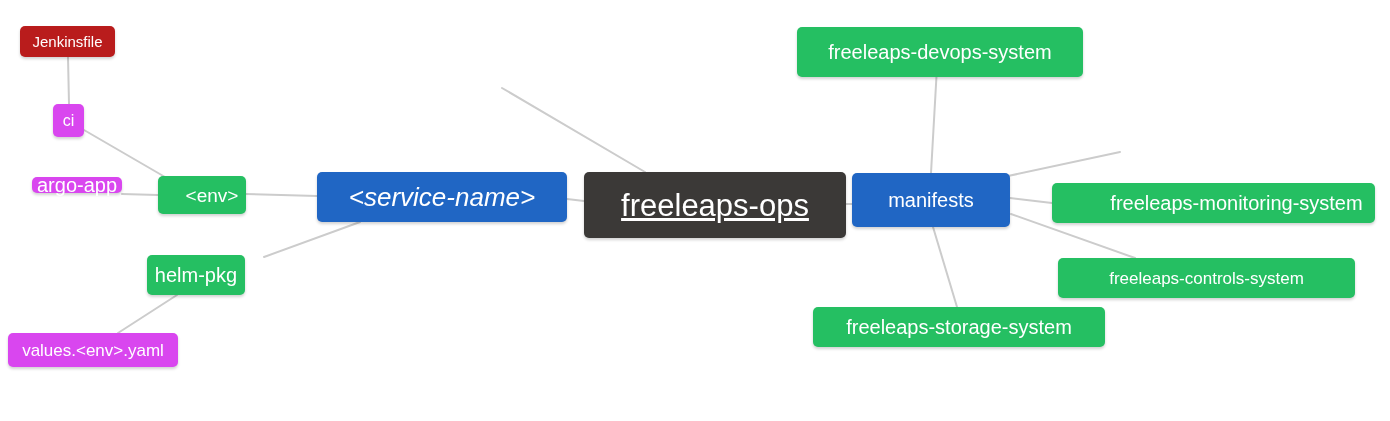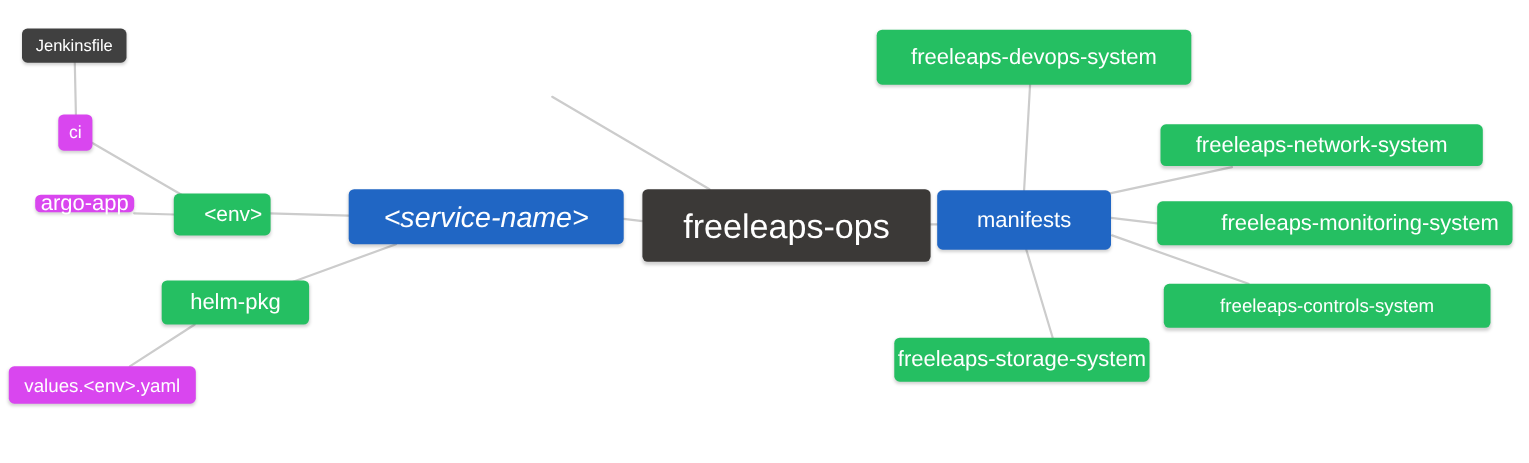--- a/index.html
+++ b/index.html
@@ -37,38 +37,38 @@
     box-shadow: 0 2px 3px rgba(0,0,0,0.18);
     white-space: nowrap;
     cursor: pointer;
     box-sizing: border-box;
     line-height: 1;
   }
   .role-root   { background: #3B3937; }
   .role-level1 { background: #2066C4; }
   .role-green  { background: #25BF62; }
   .role-red    { background: #d946ef; }
-  .role-amber  { background: #404040; }
+  .role-amber  { background: #b91c1c; }
 
   
-  .n-freeleaps-ops        { left: 584px;  top: 172px; width: 262px; height: 66px; font-size: 31px; }
+  .n-freeleaps-ops        { left: 584px;  top: 172px; width: 262px; height: 66px; font-size: 31px; text-decoration: underline; }
   .n-first-class-pipeline { left: 315px;  top: 37px;  width: 277px; height: 51px; font-size: 26px; }
   .n-service-name         { left: 317px;  top: 172px; width: 250px; height: 50px; font-size: 26px; font-style: italic; }
   .n-manifests            { left: 852px;  top: 173px; width: 158px; height: 54px; font-size: 20px; }
   .n-env                  { left: 158px;  top: 176px; width: 88px;  height: 38px; font-size: 19px; padding-left: 20px; }
   .n-ci                   { left: 53px;   top: 104px; width: 31px;  height: 33px; font-size: 16px; }
   .n-jenkinsfile          { left: 20px;   top: 26px;  width: 95px;  height: 31px; font-size: 15px; }
   .n-argo-app             { left: 32px;   top: 177px; width: 90px;  height: 16px; font-size: 20px; }
-  .n-helm-pkg             { left: 147px;  top: 255px; width: 134px; height: 40px; font-size: 20px; }
+  .n-helm-pkg             { left: 147px;  top: 255px; width: 98px; height: 40px; font-size: 20px; }
   .n-values-env-yaml      { left: 8px;    top: 333px; width: 170px; height: 34px; font-size: 17px; }
   .n-freeleaps-devops-system     { left: 797px;  top: 27px;  width: 286px; height: 50px; font-size: 20px; }
   .n-freeleaps-network-system    { left: 1055px; top: 113px; width: 293px; height: 38px; font-size: 20px; }
   .n-freeleaps-monitoring-system { left: 1052px; top: 183px; width: 323px; height: 40px; font-size: 20px; padding-left: 46px; }
   .n-freeleaps-controls-system   { left: 1058px; top: 258px; width: 297px; height: 40px; font-size: 17px; }
-  .n-freeleaps-storage-system    { left: 813px;  top: 307px; width: 232px; height: 40px; font-size: 20px; text-align: right; }
+  .n-freeleaps-storage-system    { left: 813px;  top: 307px; width: 292px; height: 40px; font-size: 20px; text-align: right; }
 </style>
 </head>
 <body>
 
 <div class="canvas">
 
   <svg class="edges" viewBox="0 0 1390 421" aria-hidden="true">
     <line x1="68" y1="57" x2="69" y2="104"></line>
     <line x1="84" y1="130" x2="165" y2="177"></line>
     <line x1="122" y1="194" x2="158" y2="195"></line>
@@ -99,21 +99,20 @@
   <div class="node role-amber n-jenkinsfile">Jenkinsfile</div>
 
   <div class="node role-red n-argo-app">argo-app</div>
 
   <div class="node role-green n-helm-pkg">helm-pkg</div>
 
   <div class="node role-red n-values-env-yaml">values.&lt;env&gt;.yaml</div>
 
   <div class="node role-green n-freeleaps-devops-system">freeleaps-devops-system</div>
 
-  <div class="node role-green n-freeleaps-network-system">freeleaps-network-system</div>
 
   <div class="node role-green n-freeleaps-monitoring-system">freeleaps-monitoring-system</div>
 
   <div class="node role-green n-freeleaps-controls-system">freeleaps-controls-system</div>
 
   <div class="node role-green n-freeleaps-storage-system">freeleaps-storage-system</div>
 
 </div>
 
 </body></html>

